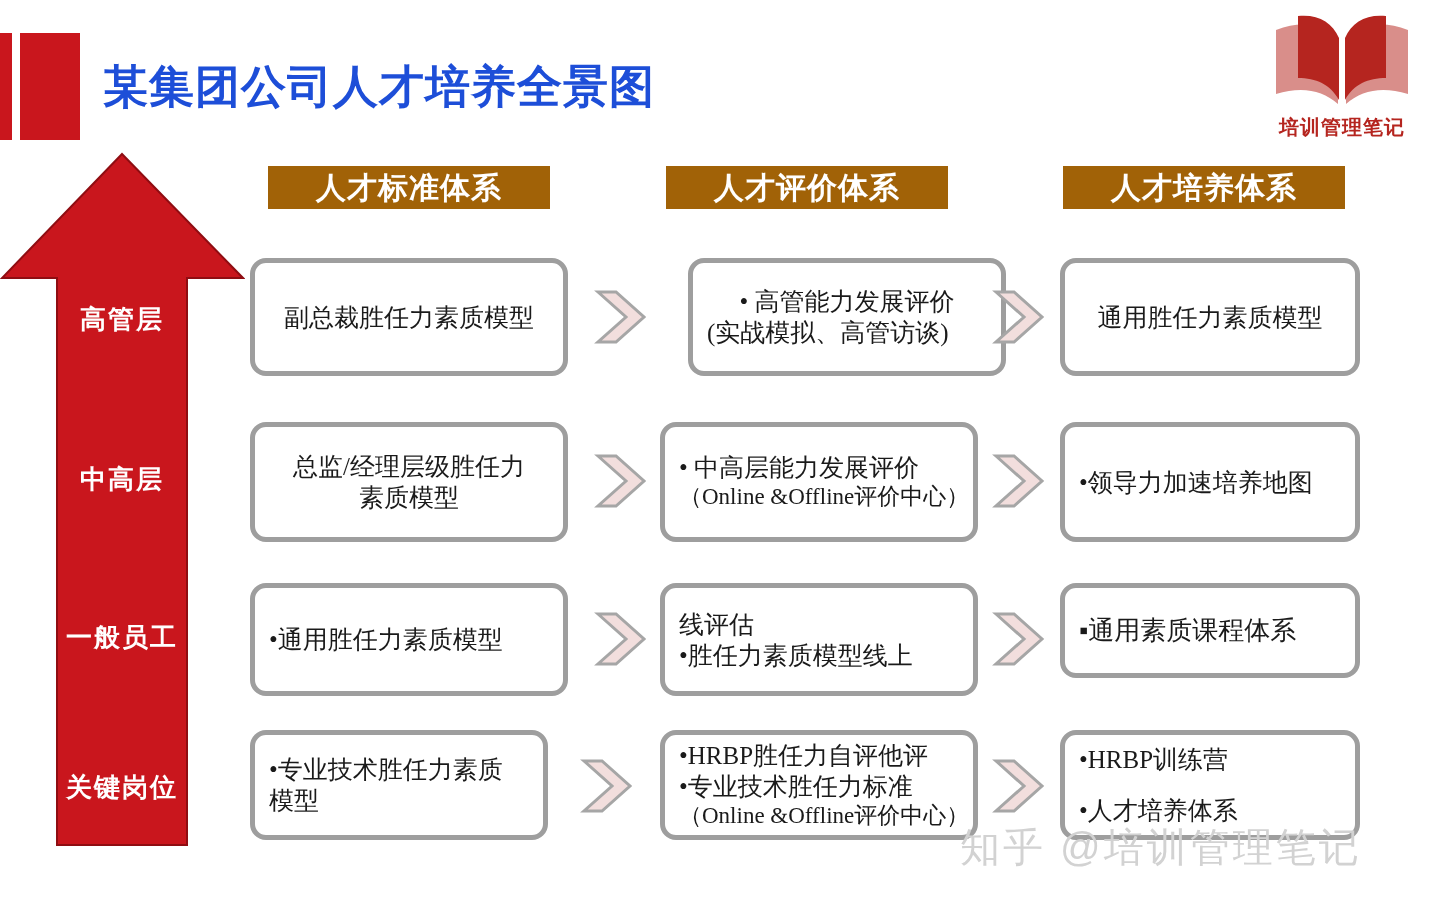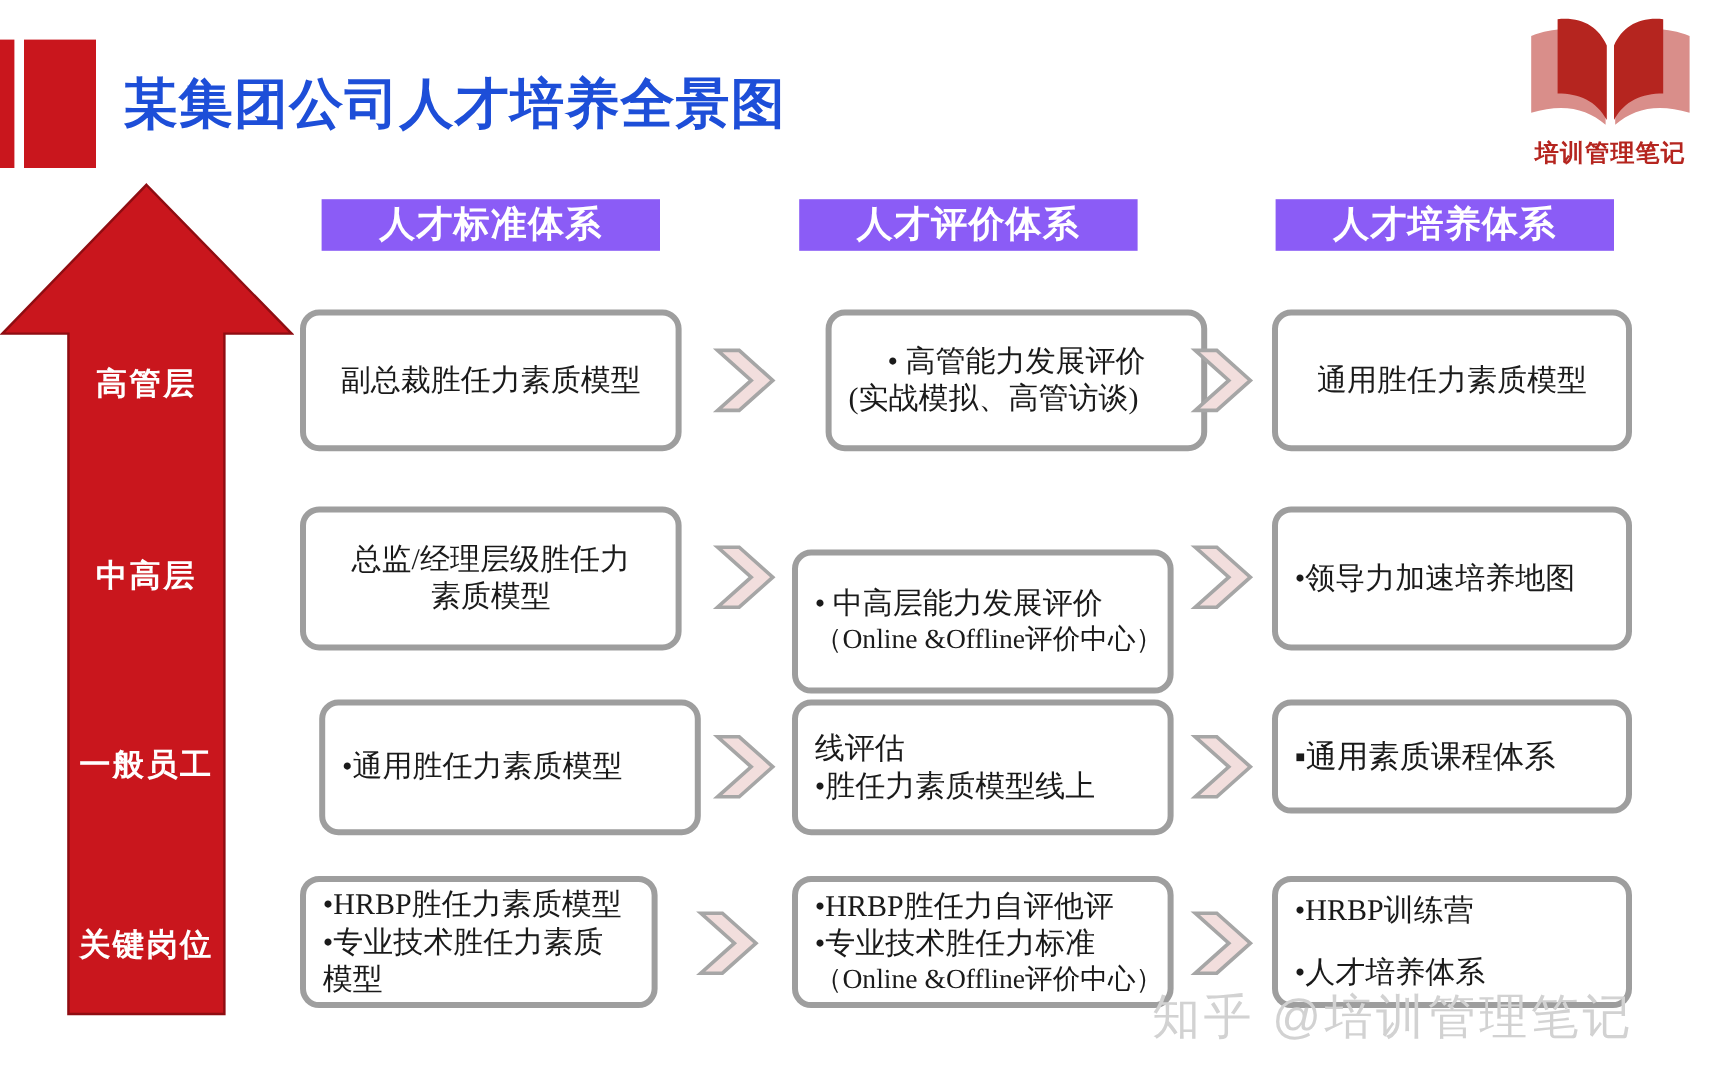--- a/index.html
+++ b/index.html
@@ -73,21 +73,21 @@
     font-weight: bold;
     font-size: 26px;
     color: #ffffff;
     letter-spacing: 2px;
   }
 
   
   .col-header {
     position: absolute;
     height: 43px;
-    background: #8b5cf6;
+    background: #a16207;
     color: #ffffff;
     font-family: "Liberation Sans", "DejaVu Sans", sans-serif;
     font-weight: bold;
     font-size: 30px;
     letter-spacing: 1px;
     display: flex;
     align-items: center;
     justify-content: center;
     line-height: 1;
   }
@@ -191,34 +191,34 @@
 
 <div class="card center" style="left:250px; top:422px; width:318px; height:120px;">
   <div class="line">总监/经理层级胜任力</div>
   <div class="line">素质模型</div>
 </div>
 <div class="chevron" style="left:592px; top:450px;">
   <svg width="56" height="62" viewBox="0 0 56 62">
       <path d="M6 6 L 34 31 L 6 56 L 24 56 L 52 31 L 24 6 Z" fill="#f2dedd" stroke="#a6a6a6" stroke-width="3"></path>
     </svg>
 </div>
-<div class="card" style="left:660px; top:422px; width:318px; height:120px;margin-top:36px;">
+<div class="card" style="left:660px; top:422px; width:318px; height:120px;">
   <div class="line">• 中高层能力发展评价</div>
   <div class="line small">（Online &amp;Offline评价中心）</div>
 </div>
 <div class="chevron" style="left:990px; top:450px;">
   <svg width="56" height="62" viewBox="0 0 56 62">
       <path d="M6 6 L 34 31 L 6 56 L 24 56 L 52 31 L 24 6 Z" fill="#f2dedd" stroke="#a6a6a6" stroke-width="3"></path>
     </svg>
 </div>
 <div class="card" style="left:1060px; top:422px; width:300px; height:120px;">
   <div class="line">•领导力加速培养地图</div>
 </div>
 
-<div class="card" style="left:250px; top:583px; width:318px; height:113px;margin-left:16px;">
+<div class="card" style="left:250px; top:583px; width:318px; height:113px;">
   <div class="line">•通用胜任力素质模型</div>
 </div>
 <div class="chevron" style="left:592px; top:608px;">
   <svg width="56" height="62" viewBox="0 0 56 62">
       <path d="M6 6 L 34 31 L 6 56 L 24 56 L 52 31 L 24 6 Z" fill="#f2dedd" stroke="#a6a6a6" stroke-width="3"></path>
     </svg>
 </div>
 <div class="card" style="left:660px; top:583px; width:318px; height:113px;">
   <div class="line">线评估</div>
   <div class="line">•胜任力素质模型线上</div>
@@ -226,21 +226,20 @@
 <div class="chevron" style="left:990px; top:608px;">
   <svg width="56" height="62" viewBox="0 0 56 62">
       <path d="M6 6 L 34 31 L 6 56 L 24 56 L 52 31 L 24 6 Z" fill="#f2dedd" stroke="#a6a6a6" stroke-width="3"></path>
     </svg>
 </div>
 <div class="card sans" style="left:1060px; top:583px; width:300px; height:95px;">
   <div class="line">▪通用素质课程体系</div>
 </div>
 
 <div class="card" style="left:250px; top:730px; width:298px; height:110px;">
-  <div class="line">•HRBP胜任力素质模型</div>
   <div class="line">•专业技术胜任力素质</div>
   <div class="line">模型</div>
 </div>
 <div class="chevron" style="left:578px; top:755px;">
   <svg width="56" height="62" viewBox="0 0 56 62">
       <path d="M6 6 L 34 31 L 6 56 L 24 56 L 52 31 L 24 6 Z" fill="#f2dedd" stroke="#a6a6a6" stroke-width="3"></path>
     </svg>
 </div>
 <div class="card" style="left:660px; top:730px; width:318px; height:110px;">
   <div class="line">•HRBP胜任力自评他评</div>

